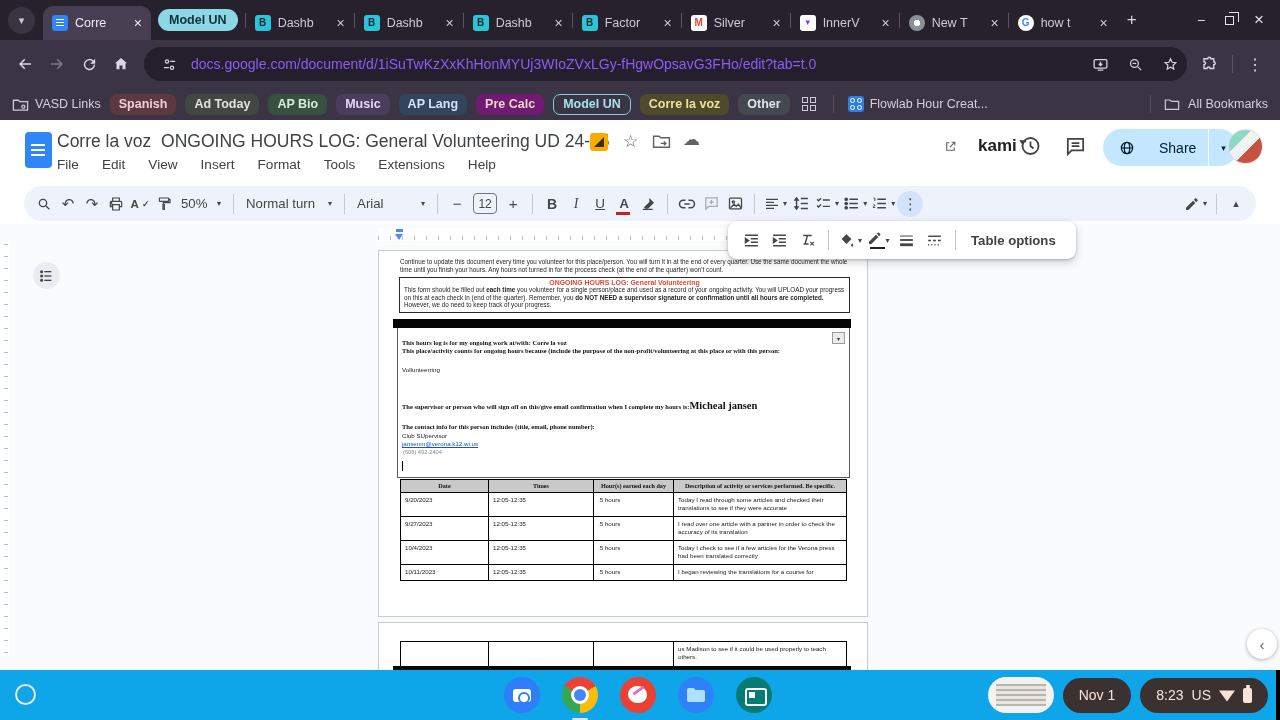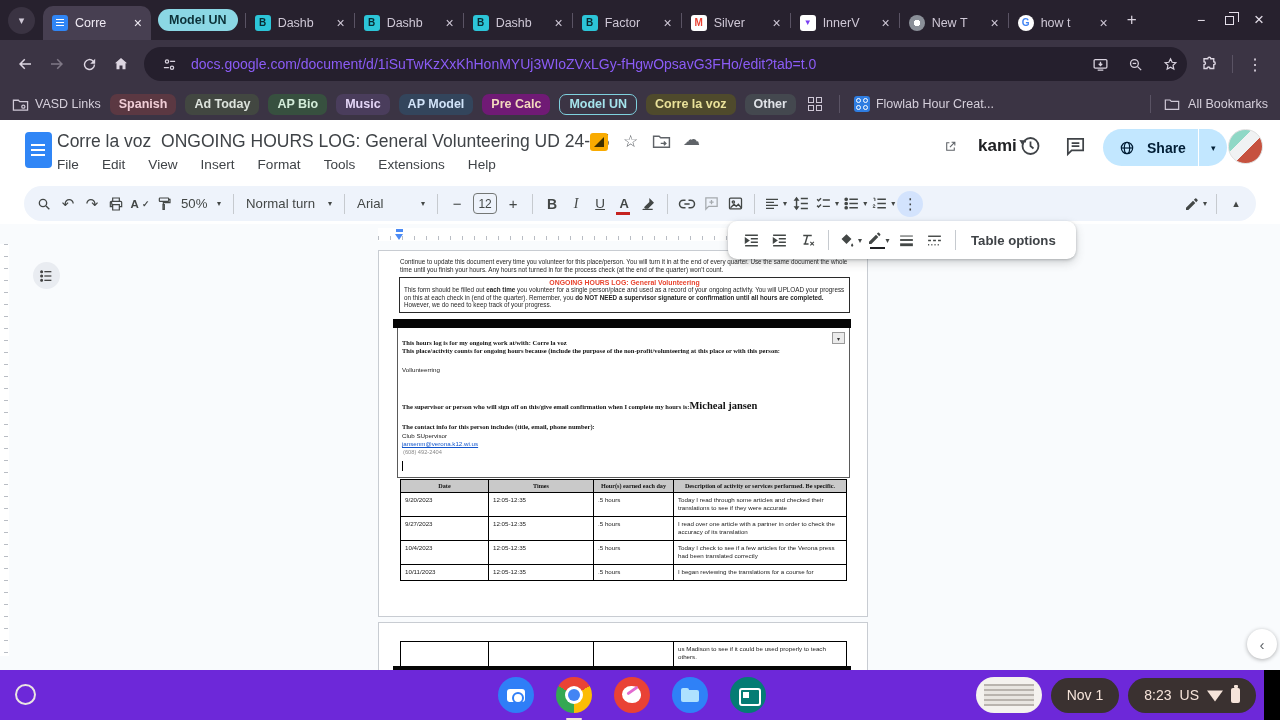--- a/index.html
+++ b/index.html
@@ -61,21 +61,21 @@
   .dochead{position:absolute;top:120px;left:0;right:0;height:64px;background:#fff}
   .docicon{position:absolute;left:25px;top:12px;width:27px;height:36px;background:#3086f6;border-radius:4px}
   .docicon::after{content:'';position:absolute;left:6px;top:12px;width:14px;height:13px;background:repeating-linear-gradient(#fff 0 2px,transparent 2px 5px)}
   .doc-title{position:absolute;left:57px;top:11px;font-size:17.5px;color:#3f4347;white-space:pre}
   .kami-badge{position:absolute;left:590px;top:13px;width:18px;height:18px;border-radius:3px;background:#f9ab00}
   .kami-badge::after{content:'';position:absolute;left:4px;top:4px;width:10px;height:10px;background:#3c2f00;clip-path:polygon(0 100%,100% 0,100% 100%)}
   .hic{position:absolute;color:#5f6368}
   .menus{position:absolute;left:57px;top:37px;display:flex;gap:23px;font-size:13.6px;color:#3f4347}
   .kami-link{position:absolute;left:944px;top:16px;display:flex;align-items:center;gap:21px;color:#202124;font-weight:700;font-size:17px}
   .share{position:absolute;left:1103px;top:9px;height:37px;border-radius:19px;background:#c2e7ff;display:flex;align-items:center;color:#001d35}
-  .share-main{display:flex;align-items:flex-end;gap:12px;padding:0 12px 0 16px;font-size:14px;font-weight:700}
+  .share-main{display:flex;align-items:flex-end;gap:24px;padding:0 12px 0 16px;font-size:14px;font-weight:400}
   .share-div{width:1px;height:37px;background:#fff}
   .share-caret{padding:0 12px;font-size:9px}
   .avatar{position:absolute;left:1228px;top:9px;width:35px;height:35px;border-radius:50%;background:linear-gradient(135deg,#8fd8c6 0 34%,#f0f2f3 34% 58%,#c6523f 58% 100%);border:1px solid #e0e0e0}
 
   
   .tband{position:absolute;top:184px;left:0;right:0;height:40px;background:#fff}
   .tbar{position:absolute;top:2px;left:24px;right:24px;height:35px;background:#eef3fb;border-radius:18px;display:flex;align-items:center;padding:0 8px;color:#434746}
   .ti{height:26px;min-width:24px;display:flex;align-items:center;justify-content:center;font-size:13px;border-radius:4px;flex:none;gap:3px;padding:0 2px}
   .ti svg{display:block}
   .caret{font-size:8px;color:#434746}
@@ -133,21 +133,21 @@
   .dtable{position:absolute;top:228px;left:21px;border-collapse:collapse;table-layout:fixed}
   .dtable th{background:#c9c9c9;font-family:"Liberation Serif",serif;font-size:6.2px;font-weight:700;border:1px solid #000;padding:2px 3px;line-height:1.25;text-align:center;color:#111}
   .dtable td{font-size:6.2px;border:1px solid #000;padding:3px 3px 0 4px;vertical-align:top;line-height:1.25;color:#222}
   .p2 .dtable{top:18px}
   .cw0{width:88px}.cw1{width:105px}.cw2{width:80px}.cw3{width:173px}
   .rh{height:24px}.rh-s{height:16px}.rh-p2{height:25px}
 
   .side-chev{position:absolute;left:1247px;top:629px;width:30px;height:30px;border-radius:50%;background:#fff;box-shadow:0 1px 4px rgba(0,0,0,.3);display:flex;align-items:center;justify-content:center;color:#5f6368;font-size:15px;z-index:7}
 
   
-  .shelf{position:absolute;bottom:0;left:0;right:16px;height:50px;background:#6d28d9}
+  .shelf{position:absolute;bottom:0;left:0;right:4px;height:50px;background:#0ea5e9}
   .launcher{position:absolute;left:15px;top:14px;width:21px;height:21px;border-radius:50%;border:2px solid #eae5e2}
   .apps{position:absolute;left:50%;top:7px;transform:translateX(-50%);display:flex;gap:22px}
   .app{width:36px;height:36px;border-radius:50%;position:relative;flex:none}
   .a-cam{background:#2f7ef7}
   .a-cam::before{content:'';position:absolute;left:9px;top:12px;width:18px;height:13px;background:#fff;border-radius:3px}
   .a-cam::after{content:'';position:absolute;left:14px;top:15px;width:8px;height:8px;border:2px solid #2f7ef7;border-radius:50%}
   .a-chrome{background:conic-gradient(from -60deg,#ea4335 0 120deg,#fbbc05 120deg 240deg,#34a853 240deg 360deg)}
   .a-chrome::before{content:'';position:absolute;left:9px;top:9px;width:18px;height:18px;background:#fff;border-radius:50%}
   .a-chrome::after{content:'';position:absolute;left:12px;top:12px;width:12px;height:12px;background:#4285f4;border-radius:50%}
   .chrome-ind{position:absolute;left:10px;bottom:-7px;width:16px;height:2.5px;background:#f0e0d8;border-radius:2px}
@@ -301,21 +301,21 @@
       <svg width="17" height="15" viewBox="0 0 24 20" fill="none" stroke="#cfc8d6" stroke-width="1.8">
           <path d="M2 4h7l2 2h11v12H2z"></path>
           <circle cx="16" cy="13" r="2.2"></circle>
         </svg>
       <span>VASD Links</span>
     </div>
     <div class="chip c0">Spanish</div>
     <div class="chip c1">Ad Today</div>
     <div class="chip c2">AP Bio</div>
     <div class="chip c3">Music</div>
-    <div class="chip c4">AP Model</div>
+    <div class="chip c4">AP Lang</div>
     <div class="chip c5">Pre Calc</div>
     <div class="chip c6">Model UN</div>
     <div class="chip c7">Corre la voz</div>
     <div class="chip c8">Other</div>
     <div class="appsgrid">
         <span></span>
         <span></span>
         <span></span>
         <span></span>
       </div>

